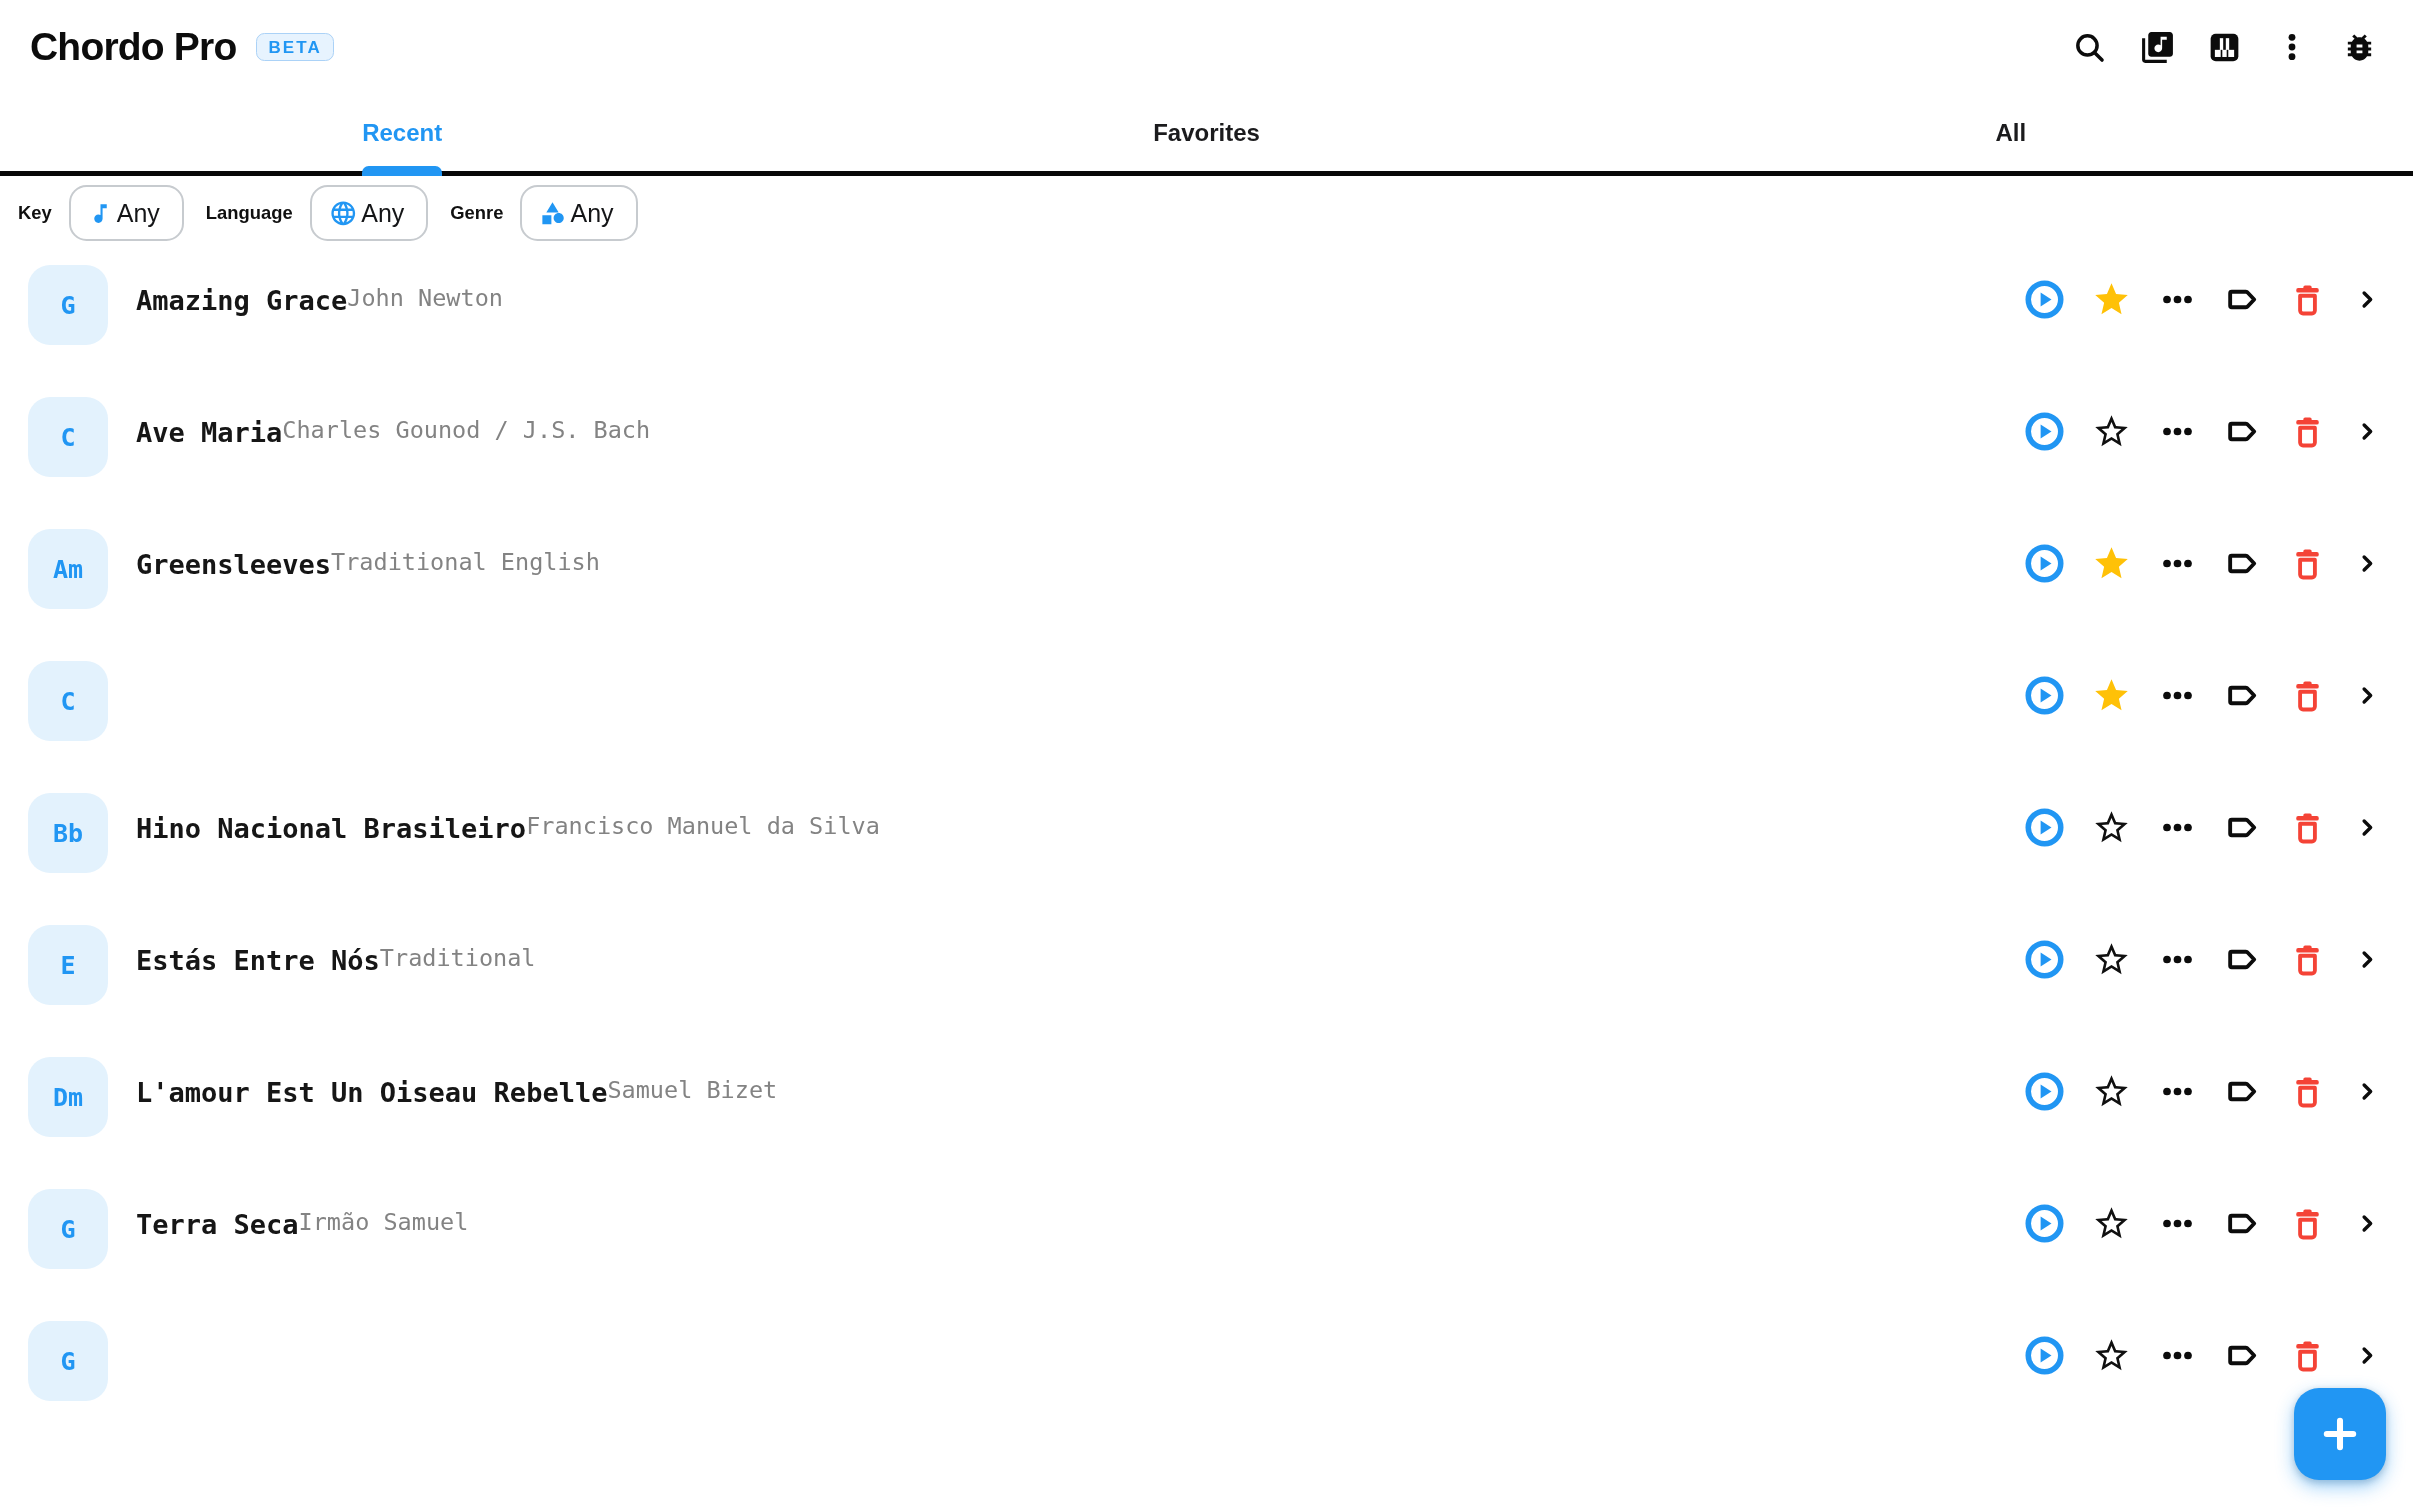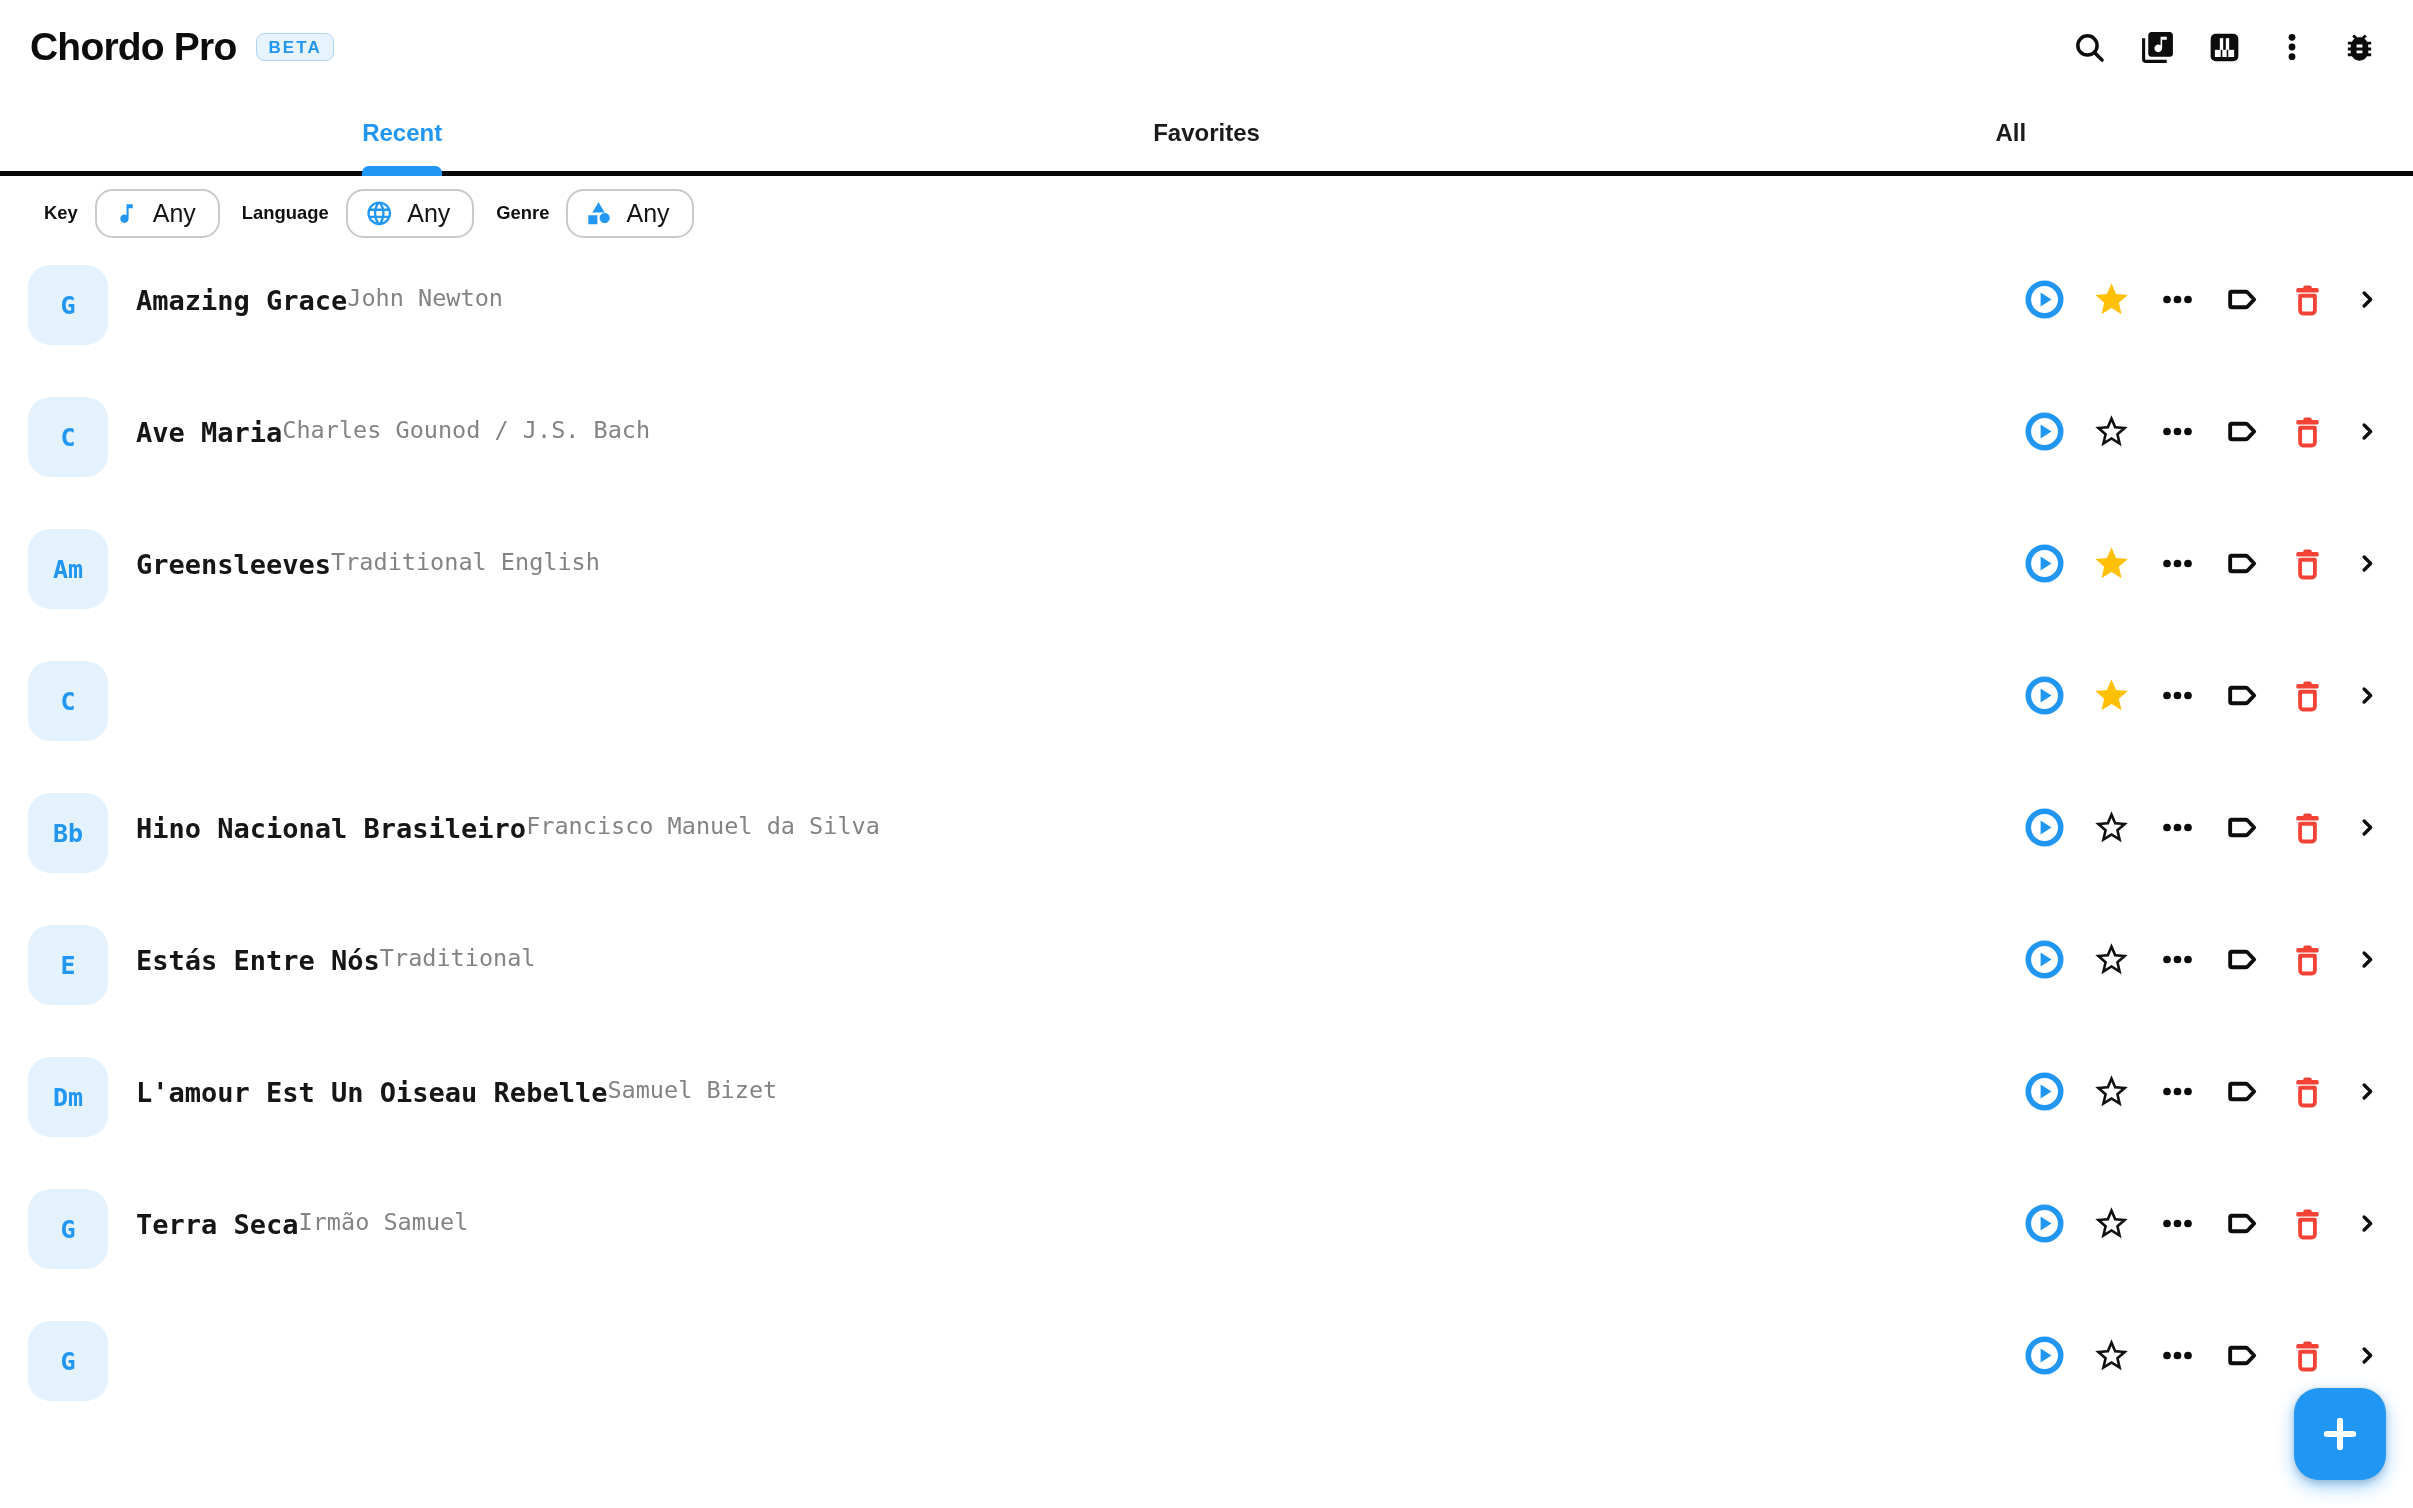--- a/index.html
+++ b/index.html
@@ -38,24 +38,24 @@
     font-family:"Liberation Sans",sans-serif;
   }
   .tab.active{color:var(--accent);}
   .tab-indicator{
     display:none;position:absolute;bottom:-5px;left:50%;transform:translateX(-50%);
     width:80px;height:10px;background:var(--accent);border-radius:6.7px 6.7px 0 0;
   }
   .tab.active .tab-indicator{display:block;}
 
   
-  .filters{display:flex;align-items:center;margin-top:12.6px;height:49px;padding-left:44px;}
+  .filters{display:flex;align-items:center;margin-top:12.6px;height:49px;padding-left:18px;}
   .filter-label{font-size:18.4px;font-weight:700;color:#101010;margin-right:17px;}
   .chip{
-    height:49px;display:flex;align-items:center;gap:14px;padding:0 22px 0 17px;margin-right:22px;
+    height:56px;display:flex;align-items:center;gap:4px;padding:0 22px 0 17px;margin-right:22px;
     border:2.1px solid #c7cbcf;border-radius:17.6px;background:#fff;cursor:pointer;
     font-size:25px;color:#141517;font-family:"Liberation Sans",sans-serif;
   }
 
   
   .song-list{margin-top:1.7px;}
   .song-row{height:132px;display:flex;align-items:center;padding:0 32px 0 28px;}
   .key-badge{
     width:80px;height:80px;flex-shrink:0;border-radius:22px;background:var(--key-badge-bg);
     display:flex;align-items:center;justify-content:center;margin-right:28px;

